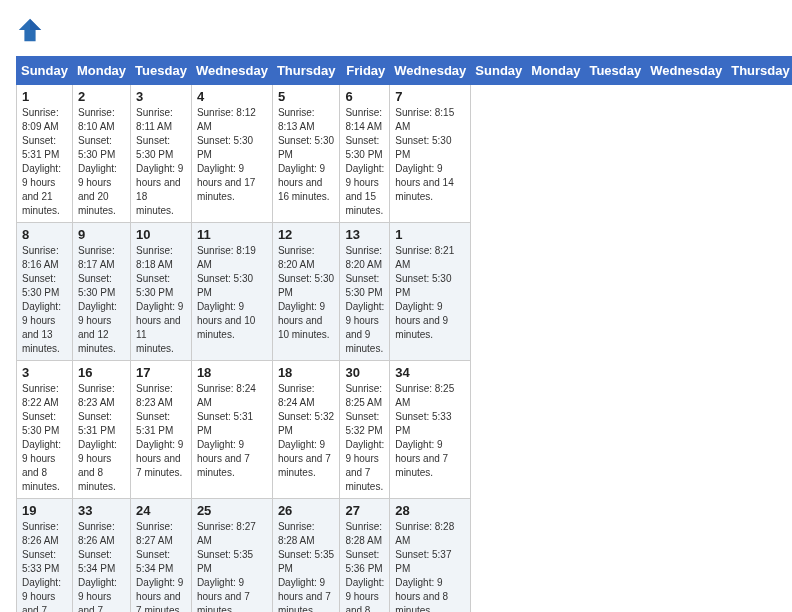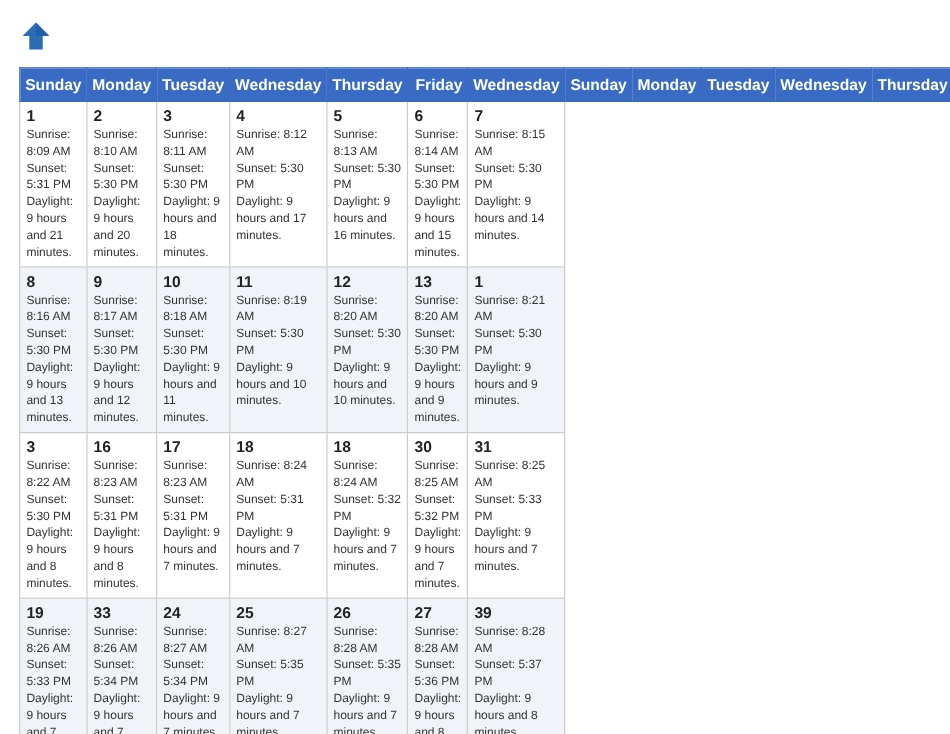--- a/index.html
+++ b/index.html
@@ -242,21 +242,21 @@
           Sunrise: 8:24 AM<br>Sunset: 5:32 PM<br>Daylight: 9 hours and 7 minutes.
         </div>
         </td>
         <td>
           <span class="day-num">30</span>
         <div class="day-info">
           Sunrise: 8:25 AM<br>Sunset: 5:32 PM<br>Daylight: 9 hours and 7 minutes.
         </div>
         </td>
         <td>
-          <span class="day-num">31</span>
+          <span class="day-num">34</span>
         <div class="day-info">
           Sunrise: 8:25 AM<br>Sunset: 5:33 PM<br>Daylight: 9 hours and 7 minutes.
         </div>
         </td>
       </tr>
       <tr>
         <td>
           <span class="day-num">19</span>
         <div class="day-info">
           Sunrise: 8:26 AM<br>Sunset: 5:33 PM<br>Daylight: 9 hours and 7 minutes.
@@ -286,20 +286,20 @@
           Sunrise: 8:28 AM<br>Sunset: 5:35 PM<br>Daylight: 9 hours and 7 minutes.
         </div>
         </td>
         <td>
           <span class="day-num">27</span>
         <div class="day-info">
           Sunrise: 8:28 AM<br>Sunset: 5:36 PM<br>Daylight: 9 hours and 8 minutes.
         </div>
         </td>
         <td>
-          <span class="day-num">39</span>
+          <span class="day-num">28</span>
         <div class="day-info">
           Sunrise: 8:28 AM<br>Sunset: 5:37 PM<br>Daylight: 9 hours and 8 minutes.
         </div>
         </td>
       </tr>
     </tbody>
 </table>
 
 </body></html>

